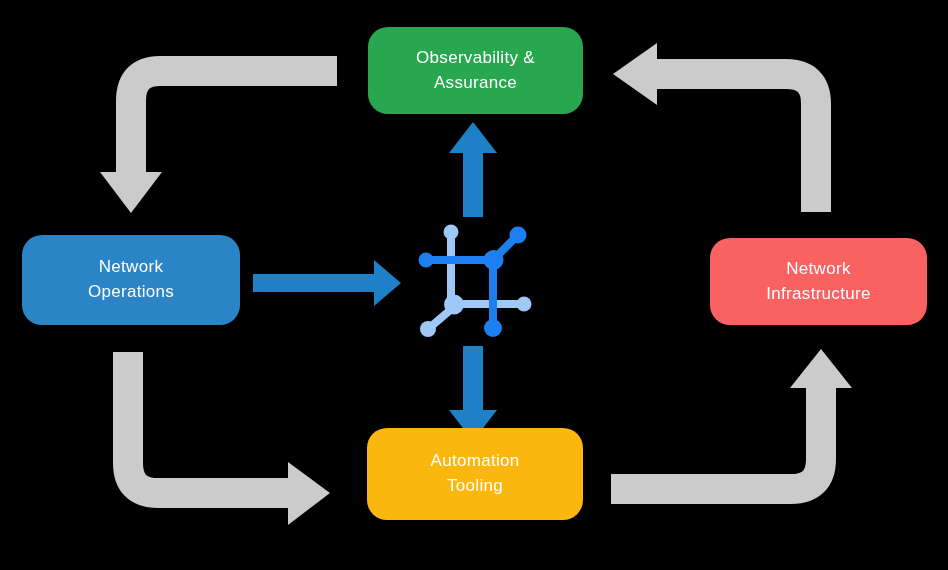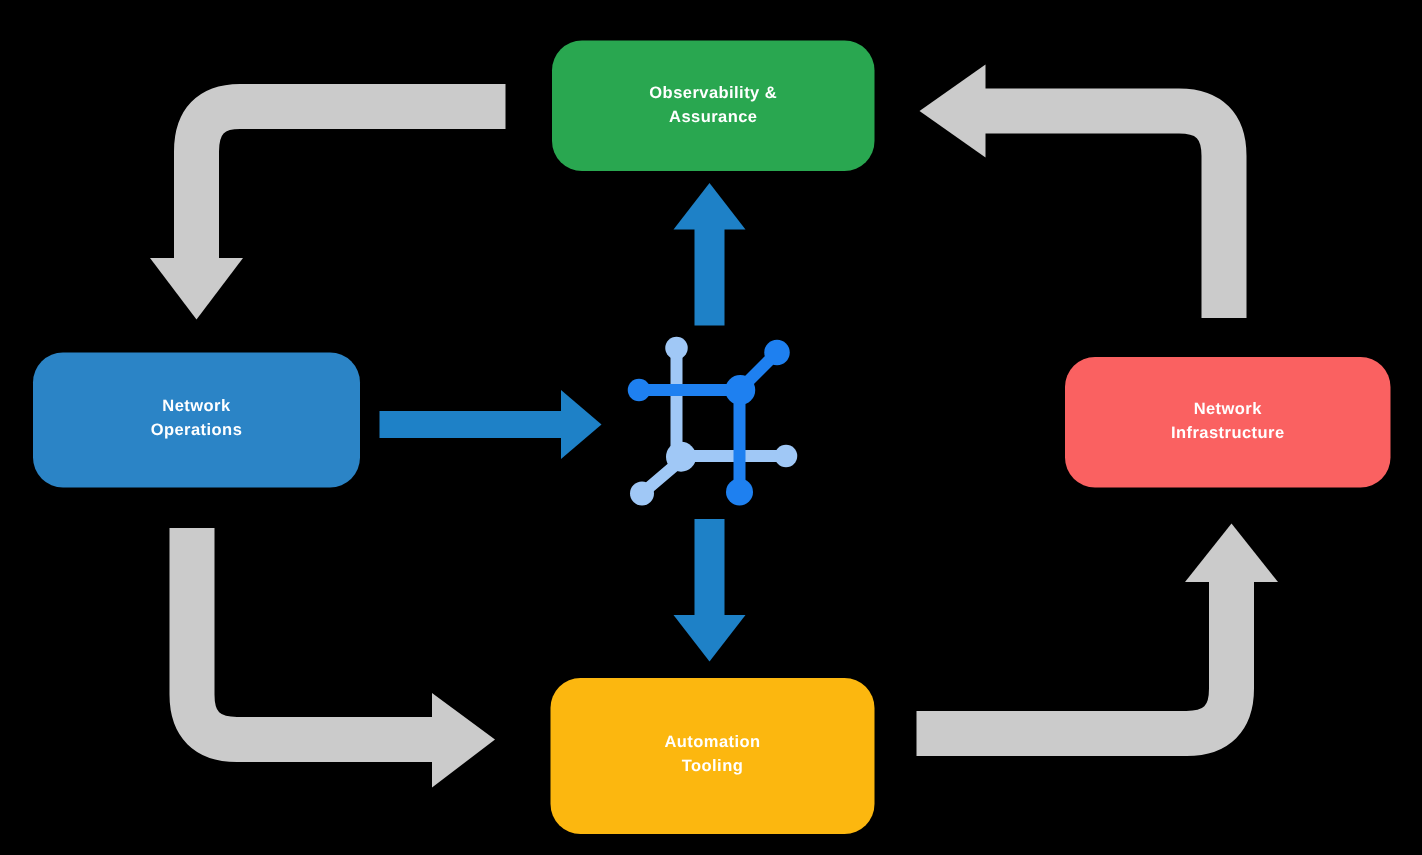--- a/index.html
+++ b/index.html
@@ -23,30 +23,30 @@
   .node {
     position: absolute;
     border-radius: 20px;
     display: flex;
     align-items: center;
     justify-content: center;
     text-align: center;
   }
   .node-label {
     color: #ffffff;
-    font-size: 11px;
-    font-weight: 700;
+    font-size: 17px;
+    font-weight: 400;
     letter-spacing: 0.3px;
     line-height: 1.45;
     white-space: pre-line;
   }
   .node-observability { left: 368px; top: 27px;  width: 215px; height: 87px; background: #29a750; }
   .node-operations    { left: 22px;  top: 235px; width: 218px; height: 90px; background: #2b84c6; }
   .node-infrastructure{ left: 710px; top: 238px; width: 217px; height: 87px; background: #fa6161; }
-  .node-automation    { left: 367px; top: 452px; width: 216px; height: 104px; background: #fcb70f; }
+  .node-automation    { left: 367px; top: 428px; width: 216px; height: 92px; background: #fcb70f; }
 
   .gray-shaft { fill: none; stroke: #cbcbcb; stroke-width: 30px; }
   .gray-head  { fill: #cbcbcb; }
   .blue-shaft { fill: none; stroke: #1e81c7; }
   .blue-head  { fill: #1e81c7; }
   .icon-light-line { fill: none; stroke: #a0c8f6; stroke-width: 8px; stroke-linecap: round; }
   .icon-dark-line  { fill: none; stroke: #1e80f0; stroke-width: 8px; stroke-linecap: round; }
   .icon-light-dot  { fill: #a0c8f6; }
   .icon-dark-dot   { fill: #1e80f0; }
 </style>

